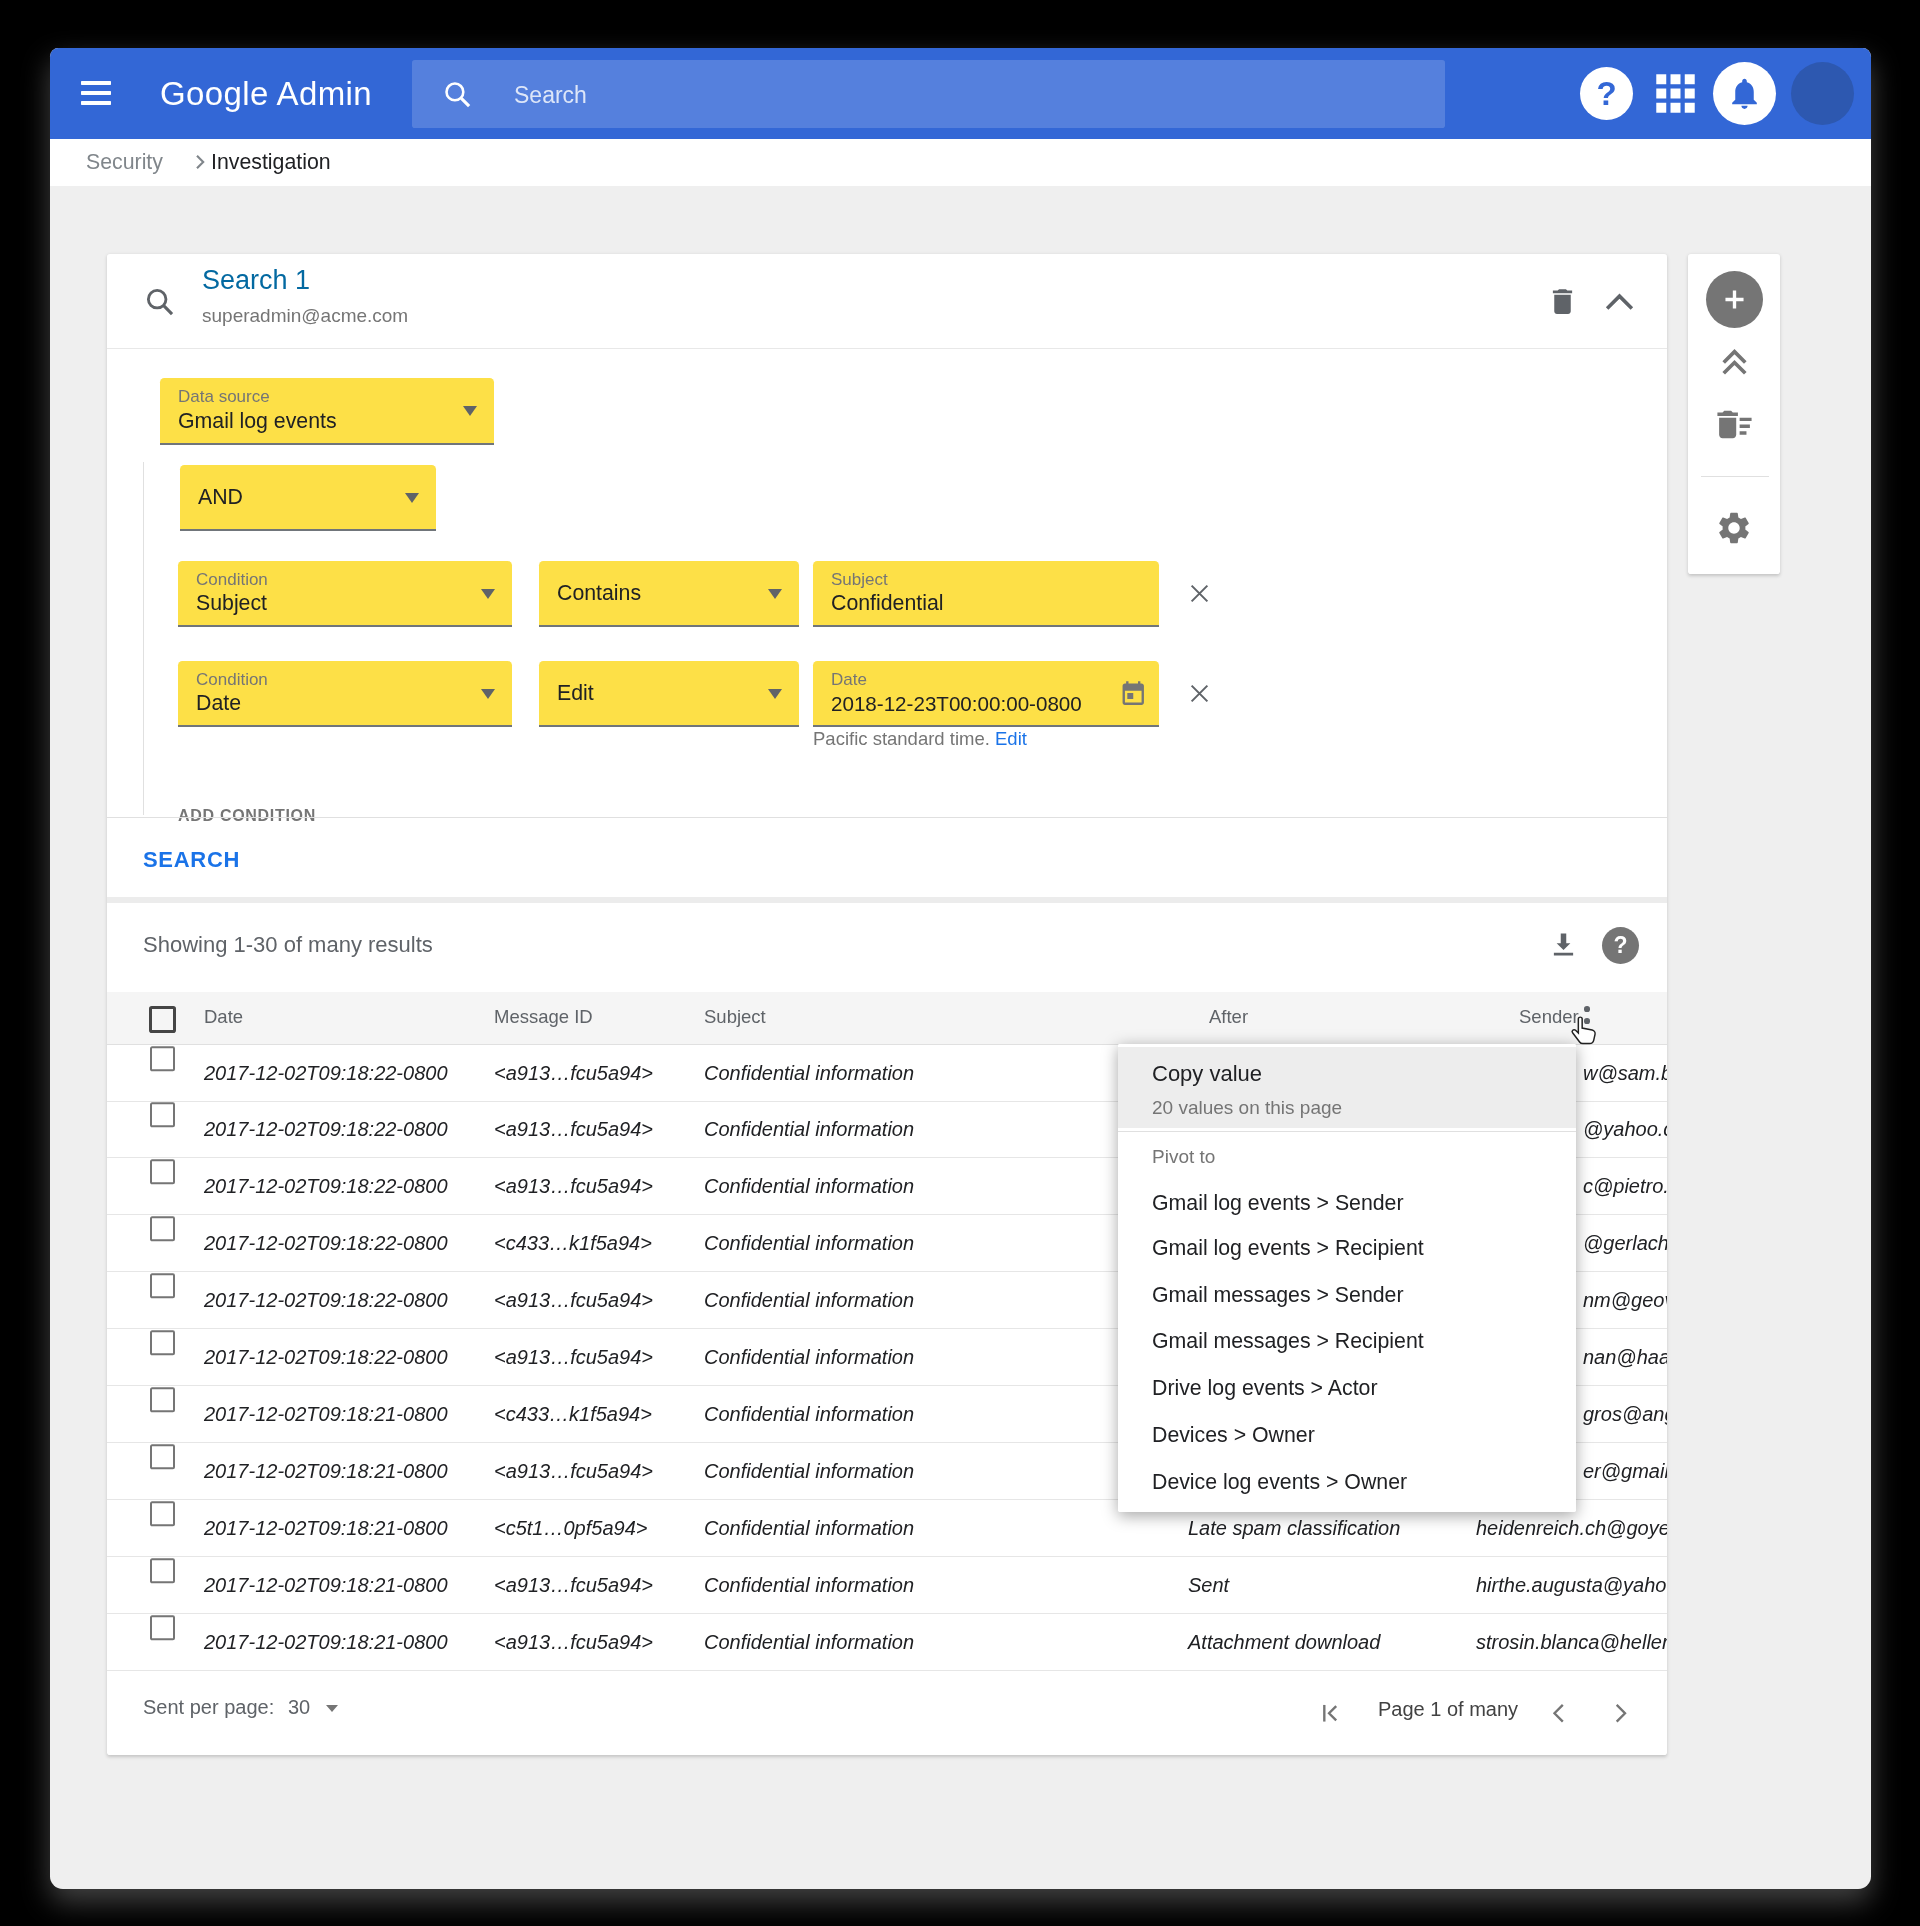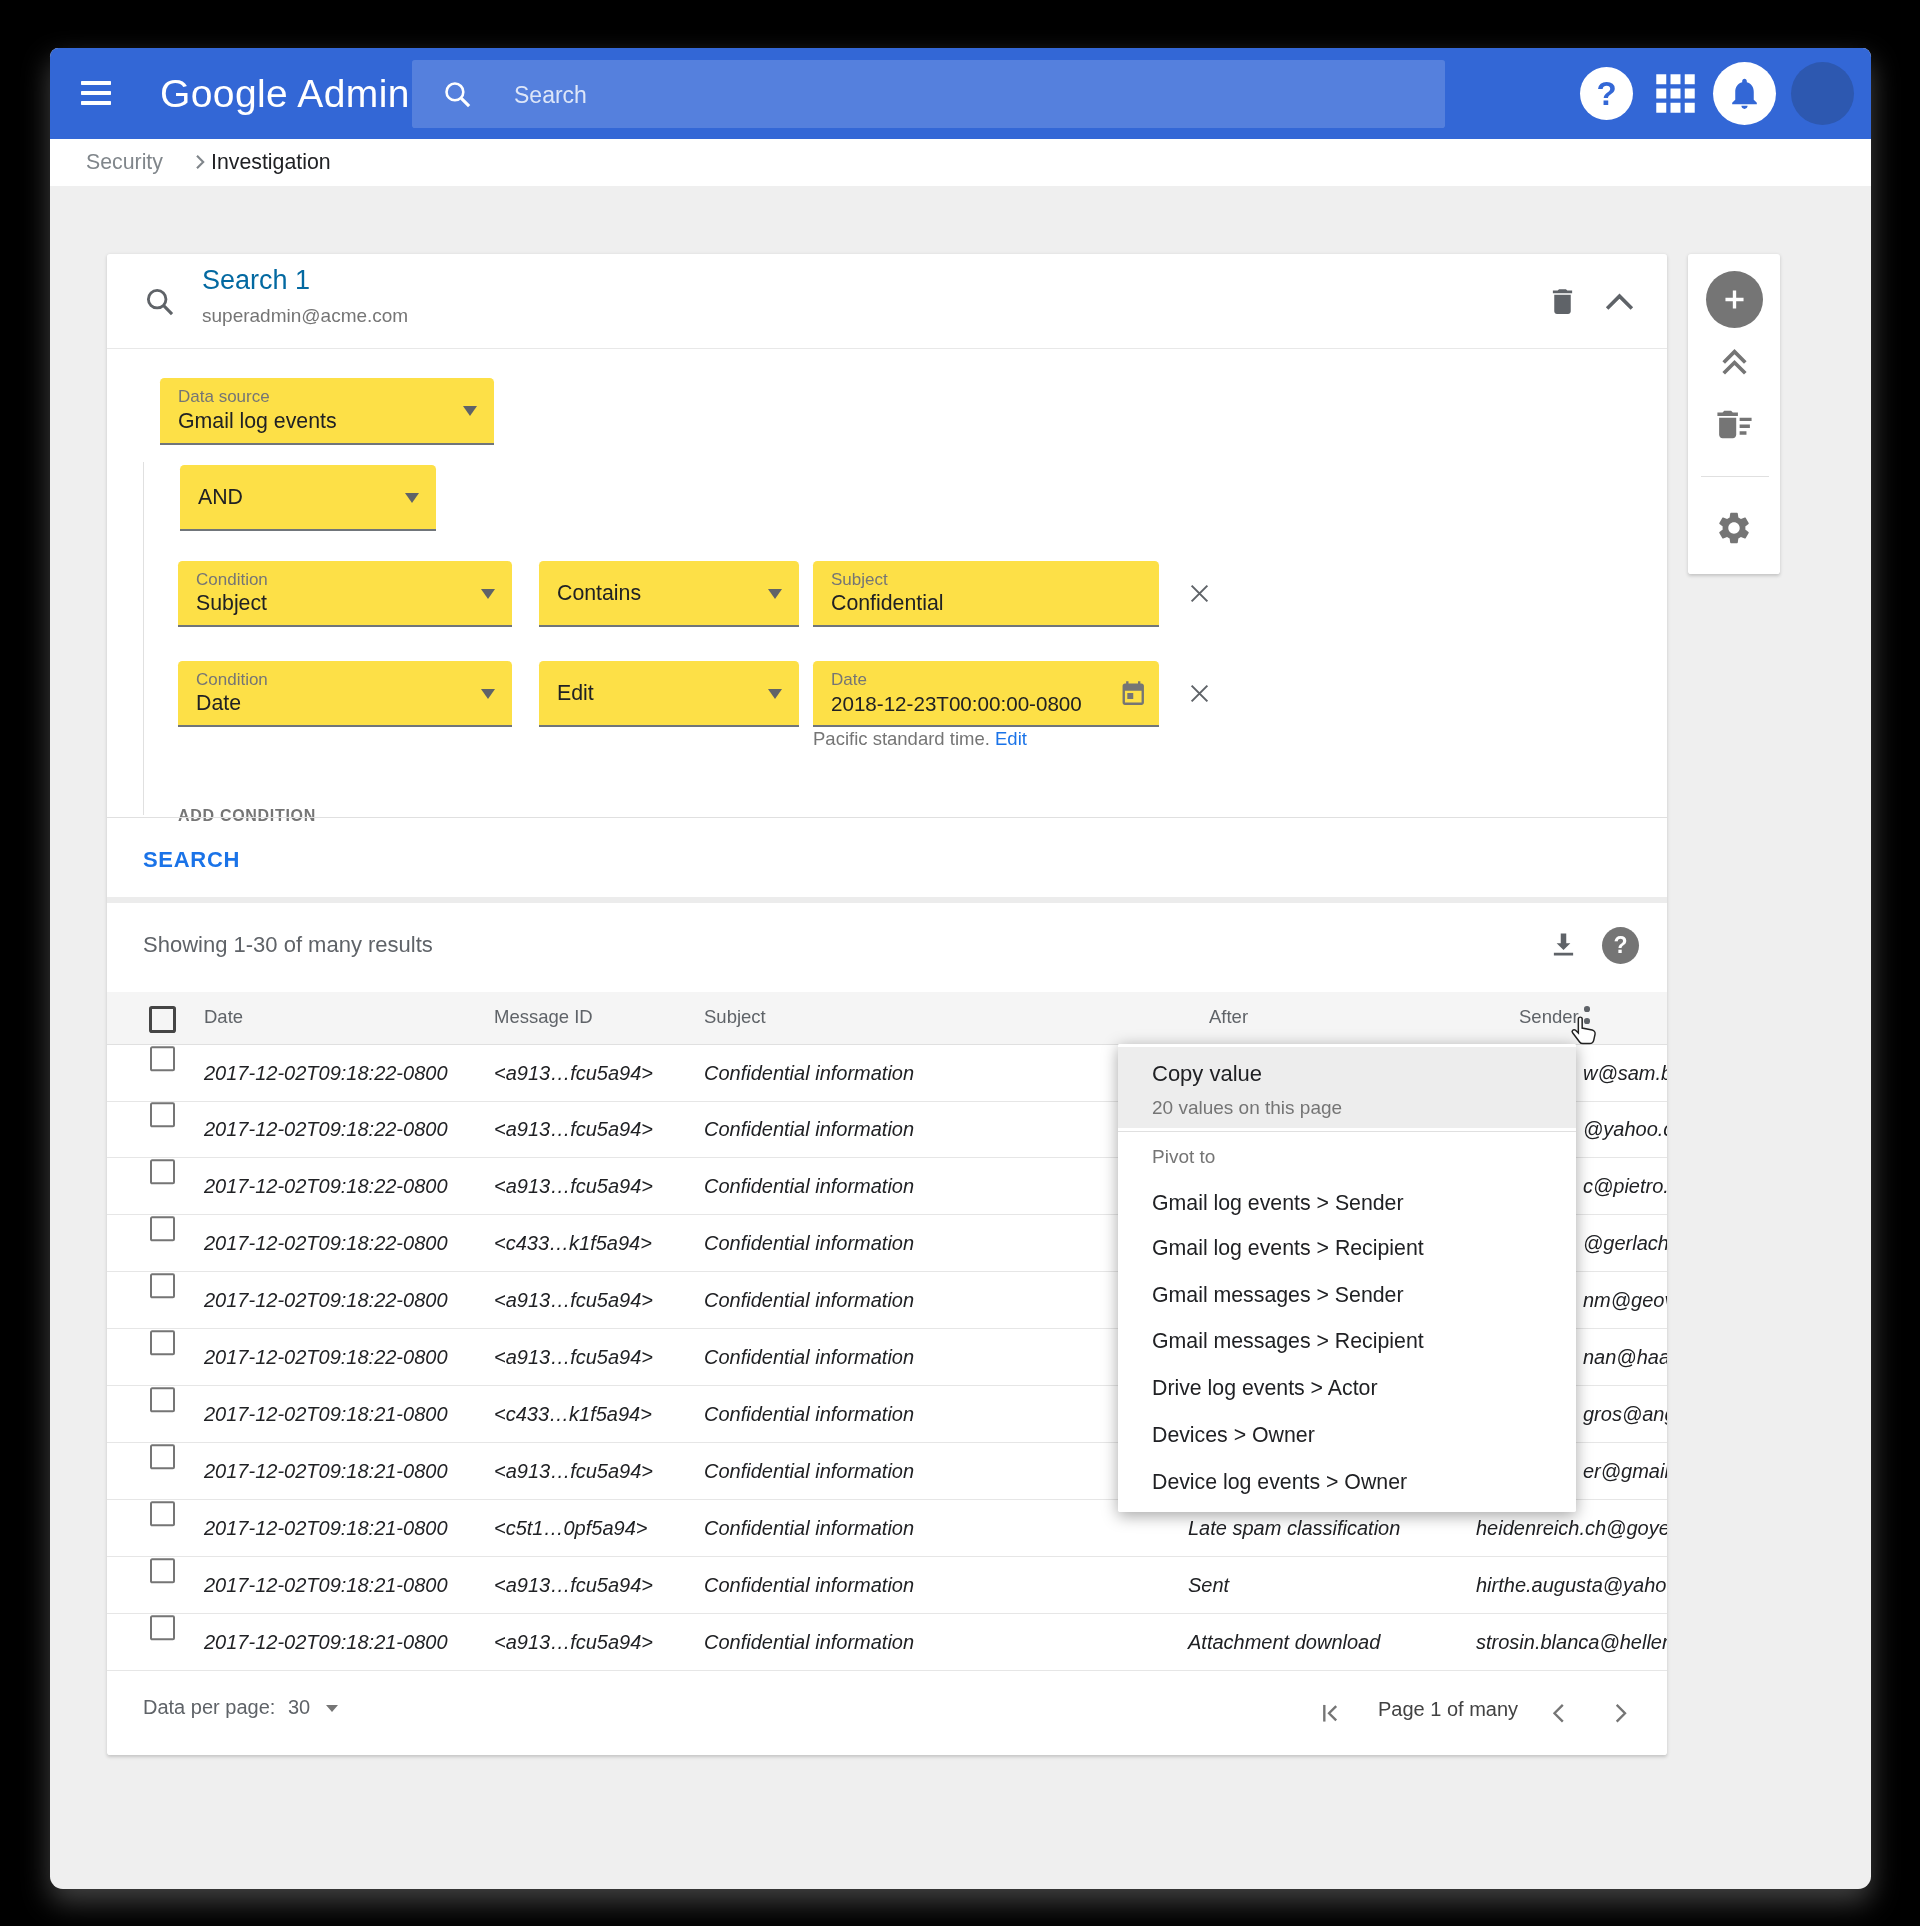--- a/index.html
+++ b/index.html
@@ -5,21 +5,21 @@
   html,body{margin:0;padding:0;background:#000;width:1920px;height:1926px;position:relative;
     font-family:"Liberation Sans","DejaVu Sans",sans-serif;-webkit-font-smoothing:antialiased;}
   .abs{position:absolute;}
   .window{position:absolute;left:50px;top:48px;width:1821px;height:1841px;background:#efefef;
     border-radius:8.5px 8.5px 12.8px 12.8px;overflow:hidden;box-shadow:0 12.8px 28.5px rgba(190,190,190,.35);}
   
   .appbar{position:absolute;left:0;top:0;width:100%;height:91px;background:#3367d6;}
   .burger{position:absolute;left:31px;top:33px;width:30px;height:24px;cursor:pointer;}
   .burger div{width:30px;height:3.6px;background:#fff;border-radius:0.7px;position:absolute;}
   .burger div:nth-child(1){top:0;} .burger div:nth-child(2){top:10px;} .burger div:nth-child(3){top:20px;}
-  .logo{position:absolute;left:110px;top:0;height:110px;line-height:91px;color:#fff;font-size:39px;letter-spacing:0.4px;white-space:nowrap;text-align:right;}
+  .logo{position:absolute;left:110px;top:0;height:110px;line-height:91px;color:#fff;font-size:33px;letter-spacing:0.4px;white-space:nowrap;text-align:right;}
   .searchbox{position:absolute;left:362px;top:12px;width:1033px;height:68px;background:rgba(255,255,255,.17);border-radius:2.8px;}
   .searchbox svg{position:absolute;left:30px;top:18.5px;}
   .searchbox input{position:absolute;left:100px;top:0;width:889px;height:68px;background:transparent;border:none;outline:none;
     font-size:23px;color:#fff;font-family:inherit;}
   .searchbox input::placeholder{color:rgba(255,255,255,.8);}
   .bardisc{position:absolute;border-radius:50%;background:#fff;display:flex;align-items:center;justify-content:center;cursor:pointer;}
   .helpdisc{left:1530px;top:19px;width:53px;height:53px;color:#3367d6;font-size:33px;font-weight:bold;}
   .griddisc{left:1602px;top:22px;width:47px;height:47px;background:transparent;}
   .belldisc{left:1663px;top:14.2px;width:63px;height:63px;}
   .avatar{position:absolute;left:1741px;top:14.2px;width:63px;height:63px;border-radius:50%;background:#2d58b0;cursor:pointer;}
@@ -317,21 +317,21 @@
     <div class="trow" style="top:1359px;">
       <span class="cb"></span>
       <span class="c-date">2017-12-02T09:18:21-0800</span>
       <span class="c-mid">&lt;a913…fcu5a94&gt;</span>
       <span class="c-sub">Confidential information</span>
       <span class="c-event">Attachment download</span>
       <span class="c-sender">strosin.blanca@heller.biz</span>
     </div>
 
     <div class="pag">
-      <span class="rpp">Data per page:</span>
+      <span class="rpp">Sent per page:</span>
       <span class="rppval">30</span>
       <span class="rcaret"></span>
       <svg class="iconbtn" style="left:1209px;top:30px;" width="28.5" height="28.5" viewBox="0 0 24 24">
         <path d="M7 5v14" stroke="#757575" stroke-width="2" fill="none"></path>
         <path d="M17 6l-6 6 6 6" stroke="#757575" stroke-width="2" fill="none"></path>
       </svg>
       <span class="pgtext">Page 1 of many</span>
       <svg class="iconbtn" style="left:1438px;top:30px;" width="28.5" height="28.5" viewBox="0 0 24 24">
         <path d="M15 5l-7 7 7 7" stroke="#757575" stroke-width="2" fill="none"></path>
       </svg>

